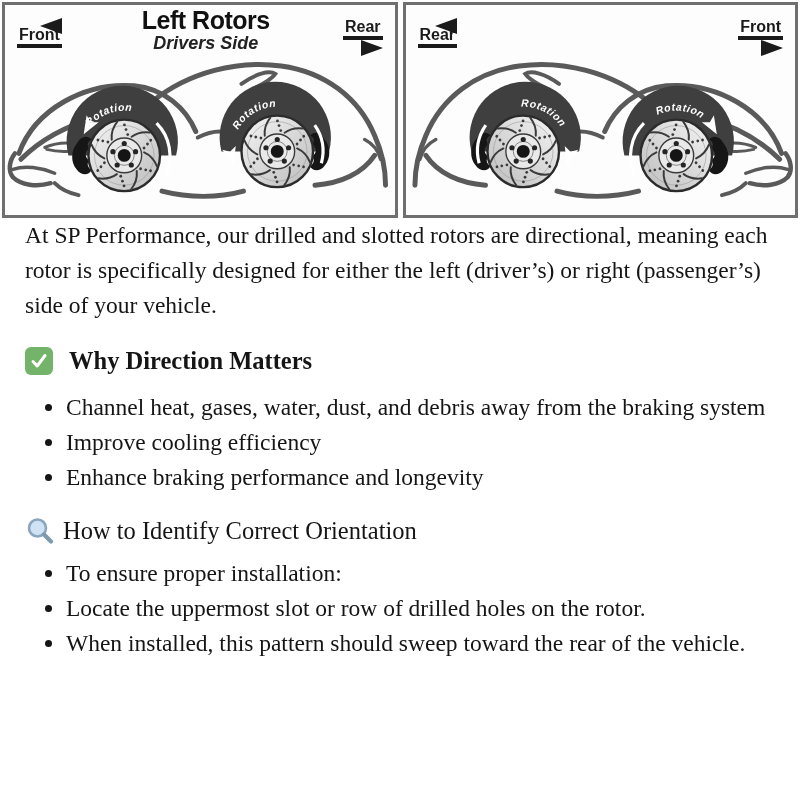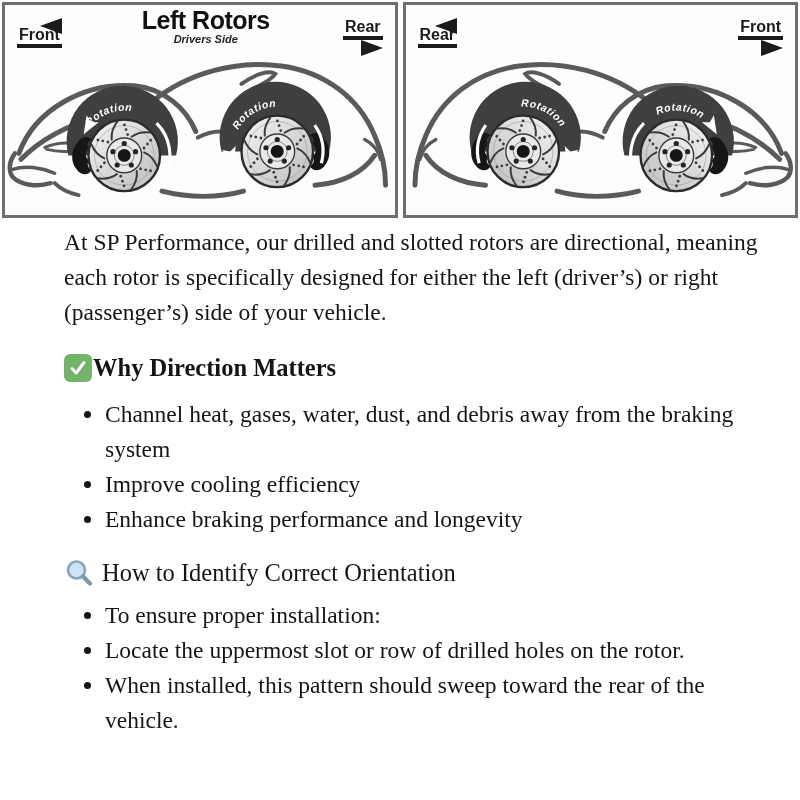--- a/index.html
+++ b/index.html
@@ -4,32 +4,32 @@
 <style>
   html,body{margin:0;padding:0;background:#ffffff;}
   body{width:800px;height:800px;font-family:"Liberation Serif",serif;color:#151515;overflow:hidden;}
 
   
   .figure{display:flex;gap:5px;padding:2px 2px 0 2px;height:218px;box-sizing:border-box;}
   .panel{position:relative;flex:1;border:3px solid #6f6f6f;background:#fdfdfd;box-sizing:border-box;overflow:hidden;}
   .panel-header{position:absolute;top:5px;left:12px;right:12px;display:flex;justify-content:space-between;align-items:flex-start;z-index:3;}
   .titlebox{position:absolute;left:12px;right:0;top:2px;text-align:center;pointer-events:none;z-index:2;}
   .panel-title{font-family:"Liberation Sans",sans-serif;font-weight:800;font-size:25px;line-height:26px;color:#111;letter-spacing:-.5px;}
-  .panel-subtitle{font-family:"Liberation Sans",sans-serif;font-weight:700;font-style:italic;font-size:11px;color:#222;margin-top:0px;}
+  .panel-subtitle{font-family:"Liberation Sans",sans-serif;font-weight:700;font-style:italic;font-size:18px;color:#222;margin-top:0px;}
   .dir{display:flex;align-items:flex-end;margin-top:8px;flex-direction:column;}
   .dir-text{font-family:"Liberation Sans",sans-serif;font-weight:800;font-size:16px;line-height:17px;color:#1b1b1b;border-bottom:4px solid #1b1b1b;padding:0 2px 1px 2px;}
   .tri{width:0;height:0;border-top:8px solid transparent;border-bottom:8px solid transparent;margin-bottom:-8px;}
   .tri-left{border-right:22px solid #1b1b1b;}
   .tri-right{border-left:22px solid #1b1b1b;}
   svg.car{position:absolute;left:0;bottom:0;width:100%;height:172px;z-index:1;}
 
   
-  main{padding:7px 30px 0 25px;font-size:23.5px;line-height:35px;margin-left:39px;}
+  main{padding:0 30px 0 25px;font-size:23.5px;line-height:35px;}
   .intro{margin:0 0 20px 0;}
-  h2{display:flex;align-items:center;gap:1px;font-size:24.5px;line-height:35px;margin:0 0 12px 0;font-weight:bold;}
+  h2{display:flex;align-items:center;gap:16px;font-size:24.5px;line-height:35px;margin:0 0 12px 0;font-weight:bold;}
   h2.h-regular{font-weight:normal;gap:8px;}
   .lead{margin:0 0 0 0;}
   ul{margin:2px 0 18px 0;padding-left:41px;}
   h2.second{margin-bottom:8px;}
   li{line-height:35px;}
   .check-icon{display:inline-flex;align-items:center;justify-content:center;width:28px;height:28px;border-radius:6px;background:#74b36a;flex:0 0 auto;}
   .mag-icon{display:inline-flex;flex:0 0 auto;}
   .hidden-defs{position:absolute;width:0;height:0;overflow:hidden;}
 </style>
 </head>

